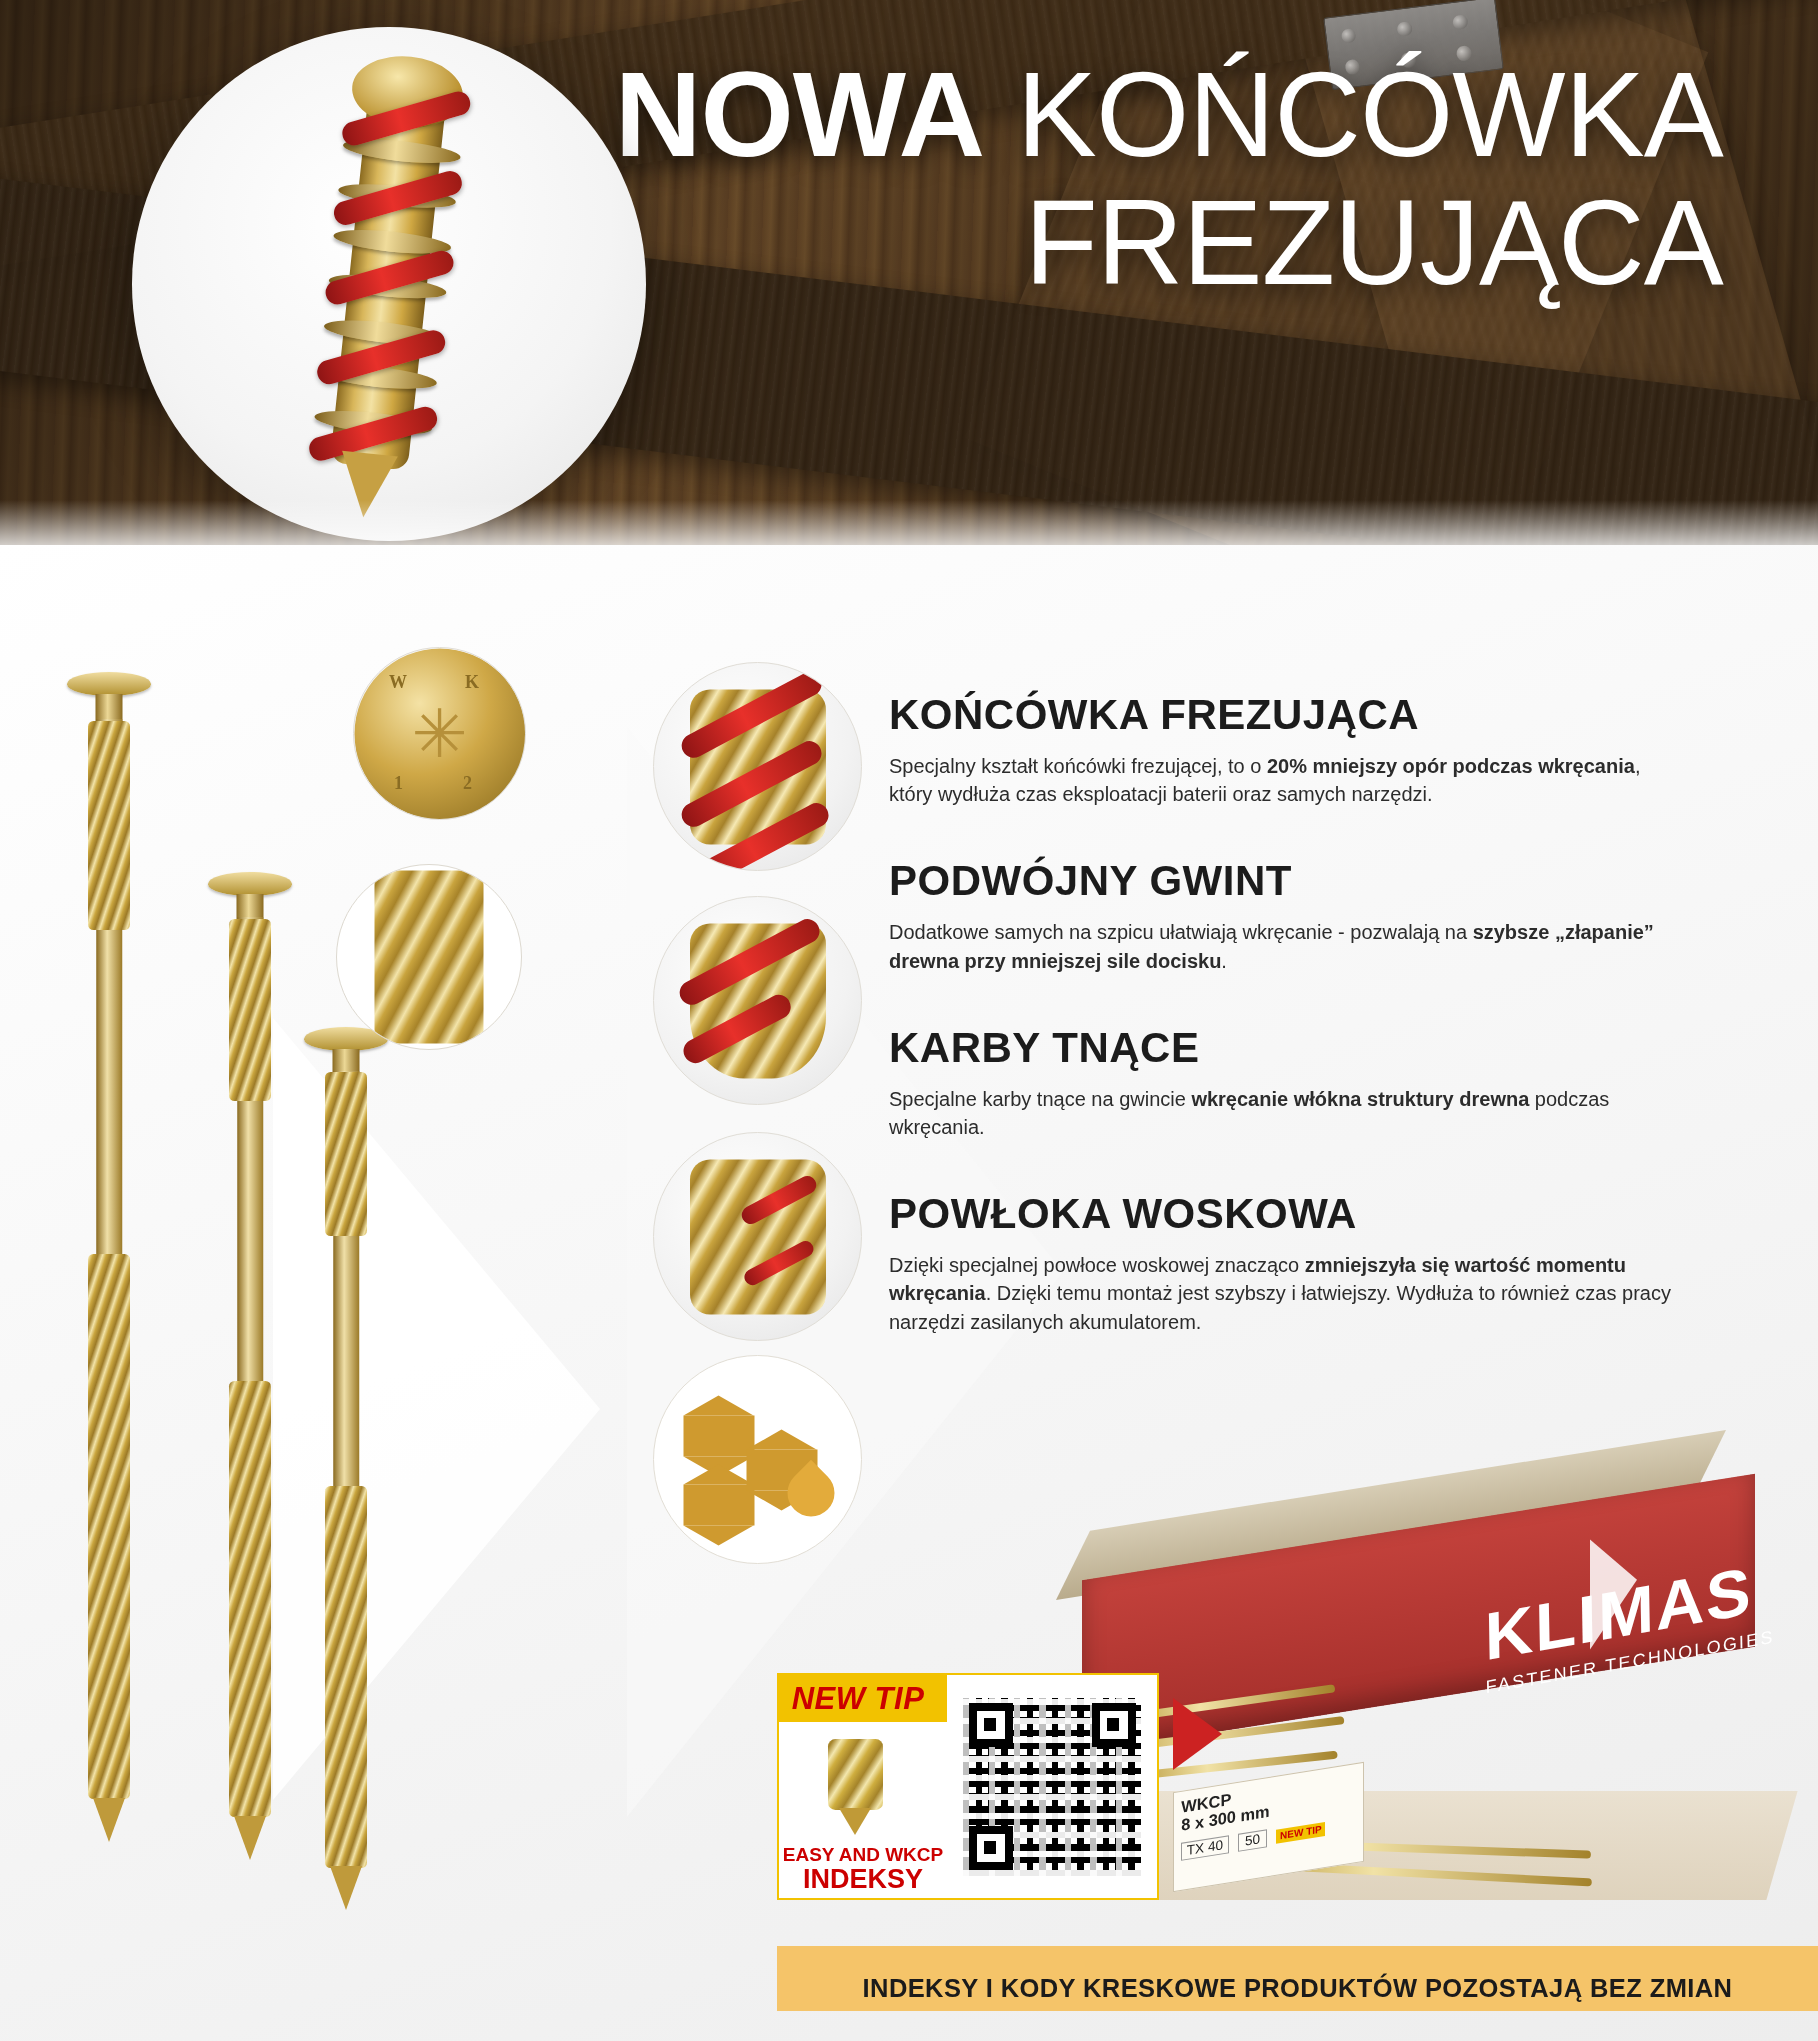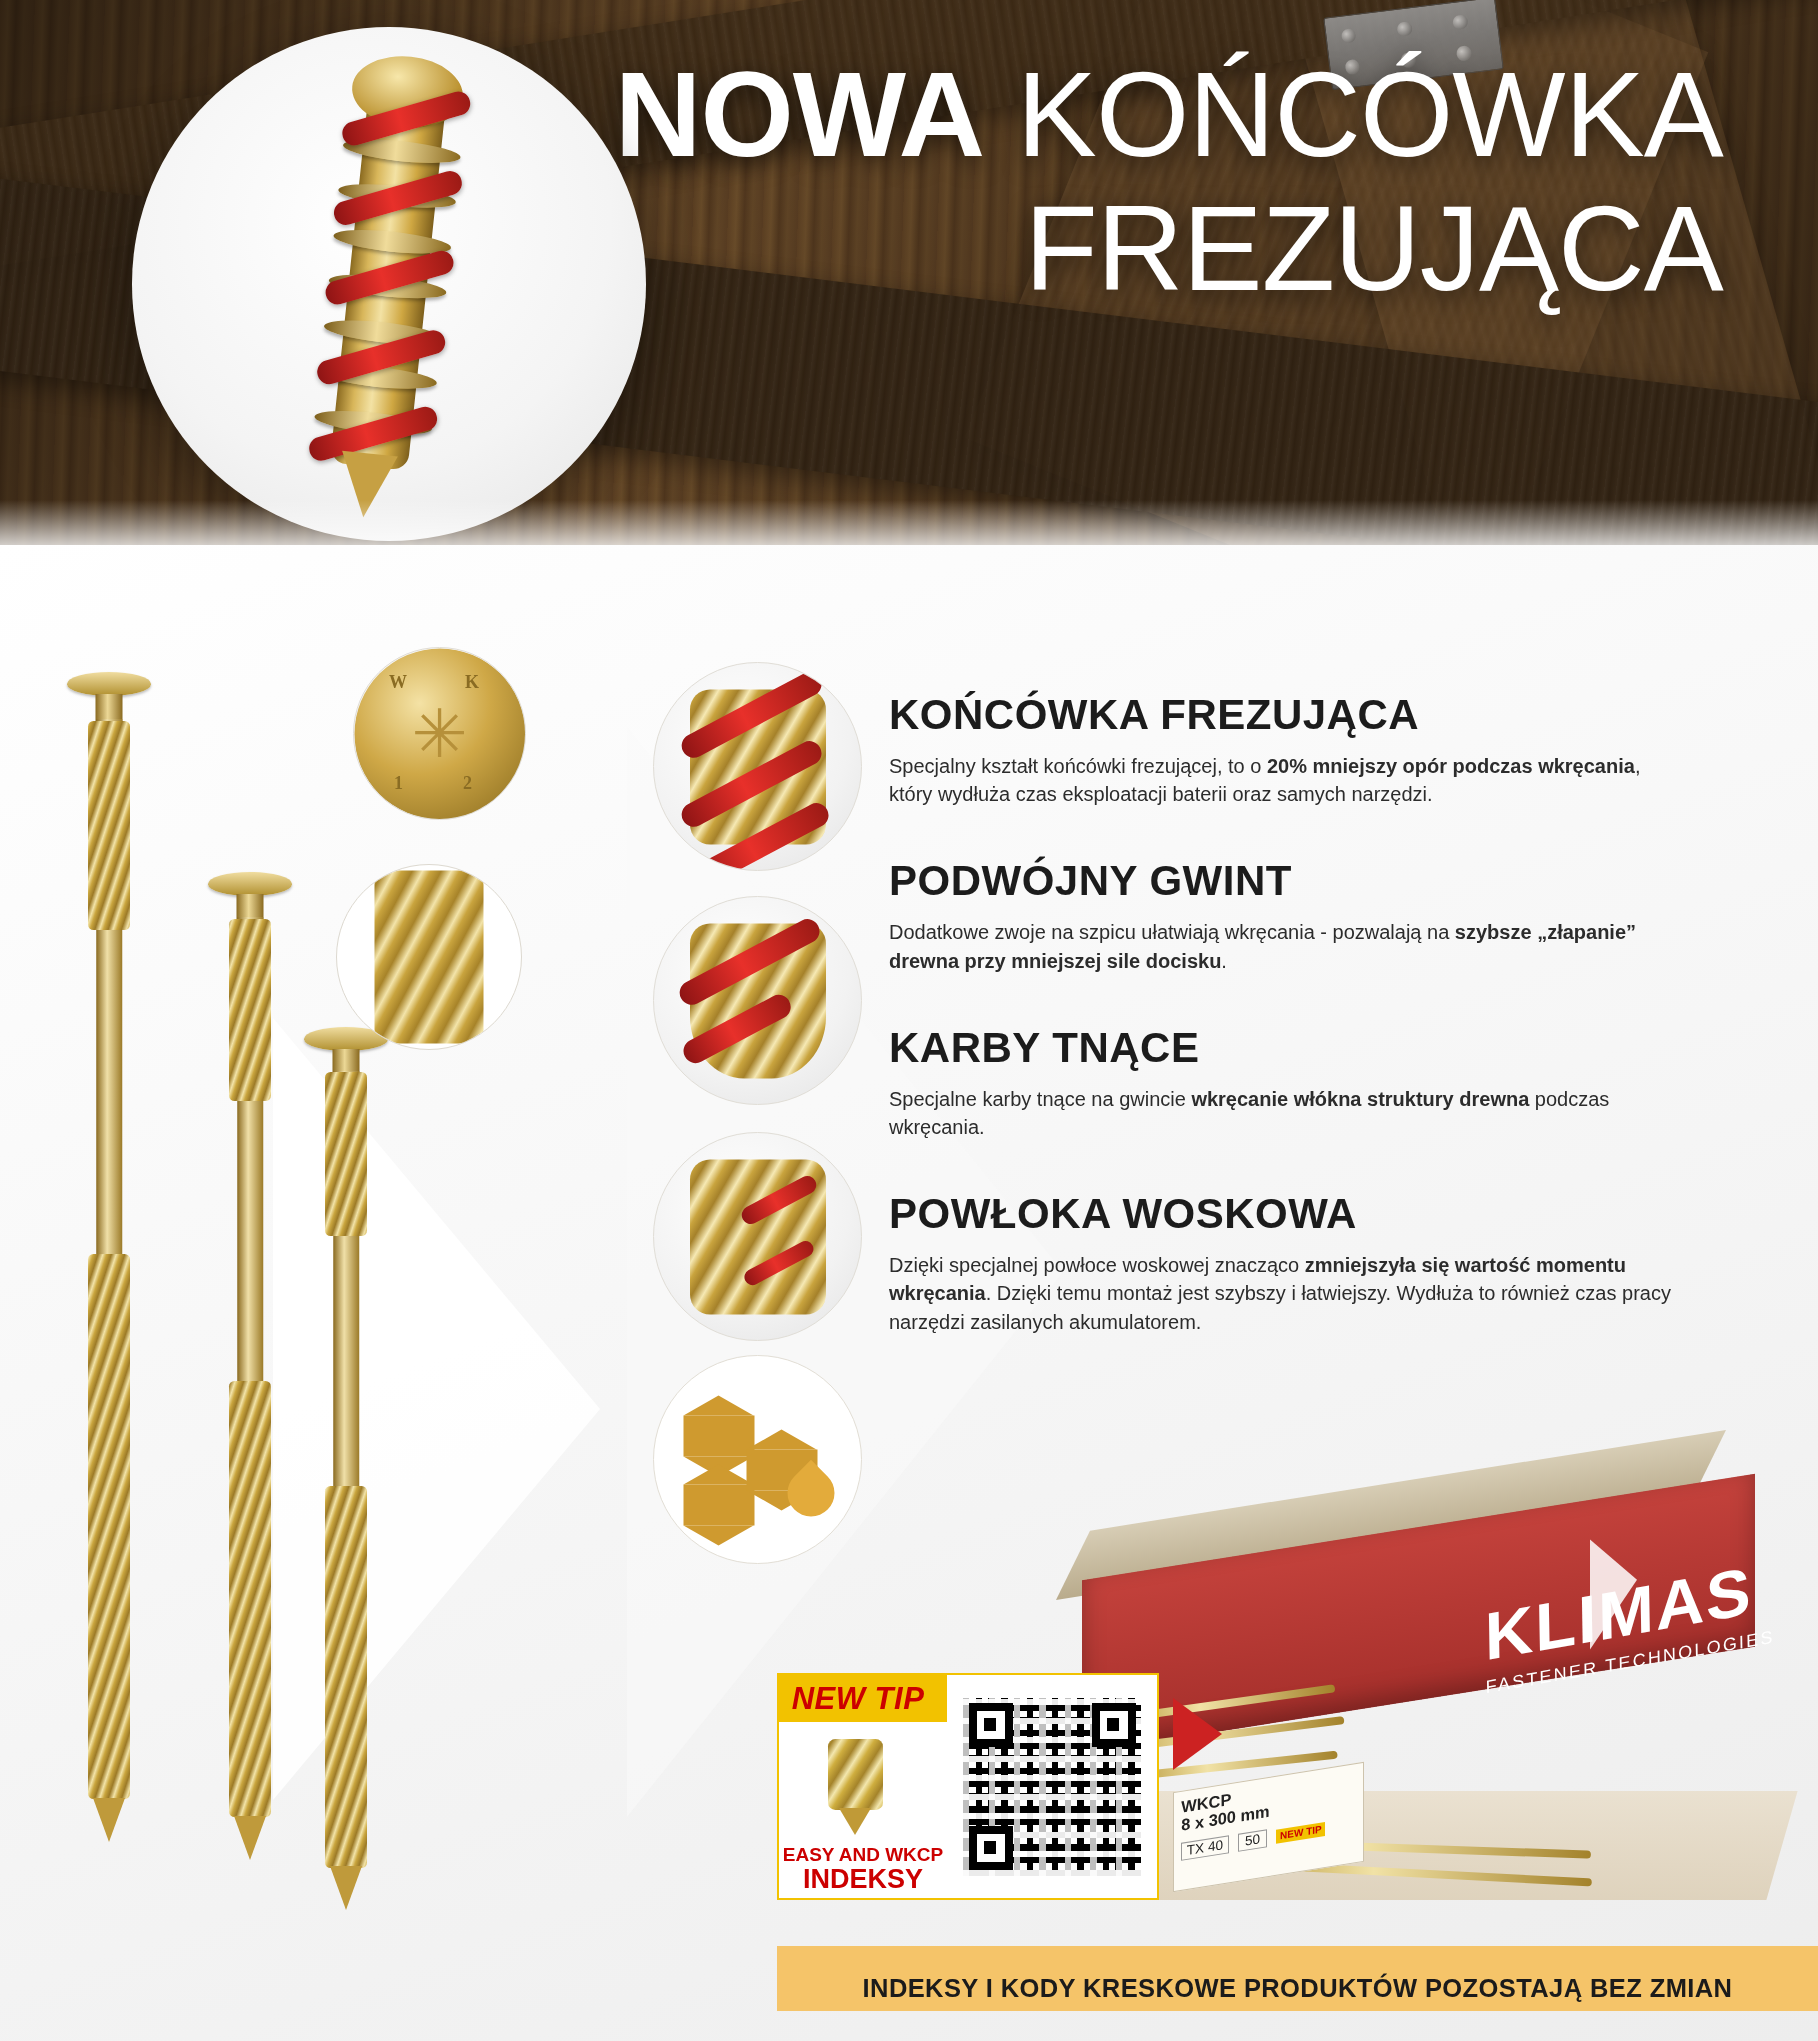--- a/index.html
+++ b/index.html
@@ -111,21 +111,21 @@
     font-size: 120px;
     font-weight: 400;
     text-transform: uppercase;
     text-shadow: 0 5.5px 23.6px rgba(0,0,0,0.55);
     white-space: nowrap;
   }
   .hero-title .accent {
     font-weight: 700;
     color: #ffffff;
   }
-  .hero-title .line2 { margin-top: 12px; }
+  .hero-title .line2 { margin-top: 6px; }
 
   
   .hero-circle {
     position: absolute;
     left: 132px;
     top: 27px;
     width: 514px;
     height: 514px;
     border-radius: 50%;
     background: radial-gradient(circle at 45% 38%, #ffffff 0%, #f4f4f4 58%, #e3e3e3 100%);
@@ -678,21 +678,21 @@
 
   <div class="features">
 
     <div class="feature">
       <h2>KOŃCÓWKA FREZUJĄCA</h2>
       <p><span>Specjalny kształt końcówki frezującej, to o </span><b>20% mniejszy opór podczas wkręcania</b><span>, który wydłuża czas eksploatacji baterii oraz samych narzędzi.</span></p>
     </div>
 
     <div class="feature">
       <h2>PODWÓJNY GWINT</h2>
-      <p><span>Dodatkowe zwoje na szpicu ułatwiają wkręcania - pozwalają na </span><b>szybsze „złapanie” drewna przy mniejszej sile docisku</b><span>.</span></p>
+      <p><span>Dodatkowe samych na szpicu ułatwiają wkręcanie - pozwalają na </span><b>szybsze „złapanie” drewna przy mniejszej sile docisku</b><span>.</span></p>
     </div>
 
     <div class="feature">
       <h2>KARBY TNĄCE</h2>
       <p><span>Specjalne karby tnące na gwincie </span><b>wkręcanie włókna struktury drewna</b><span> podczas wkręcania.</span></p>
     </div>
 
     <div class="feature">
       <h2>POWŁOKA WOSKOWA</h2>
       <p><span>Dzięki specjalnej powłoce woskowej znacząco </span><b>zmniejszyła się wartość momentu wkręcania</b><span>. Dzięki temu montaż jest szybszy i łatwiejszy. Wydłuża to również czas pracy narzędzi zasilanych akumulatorem.</span></p>

